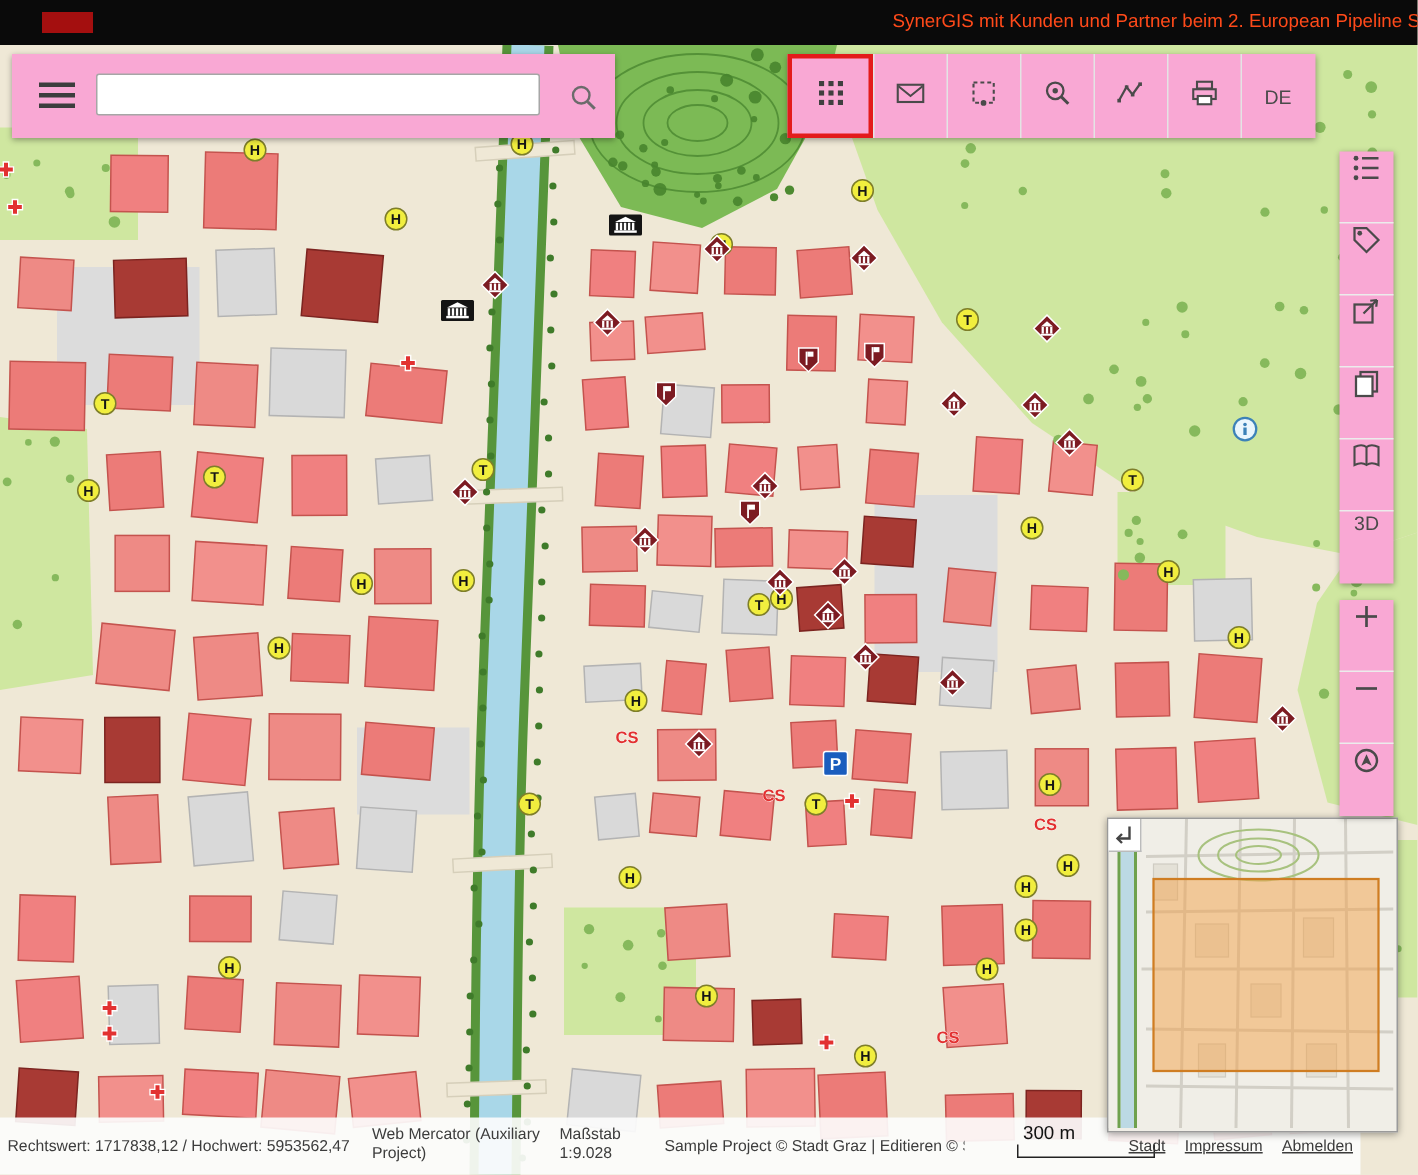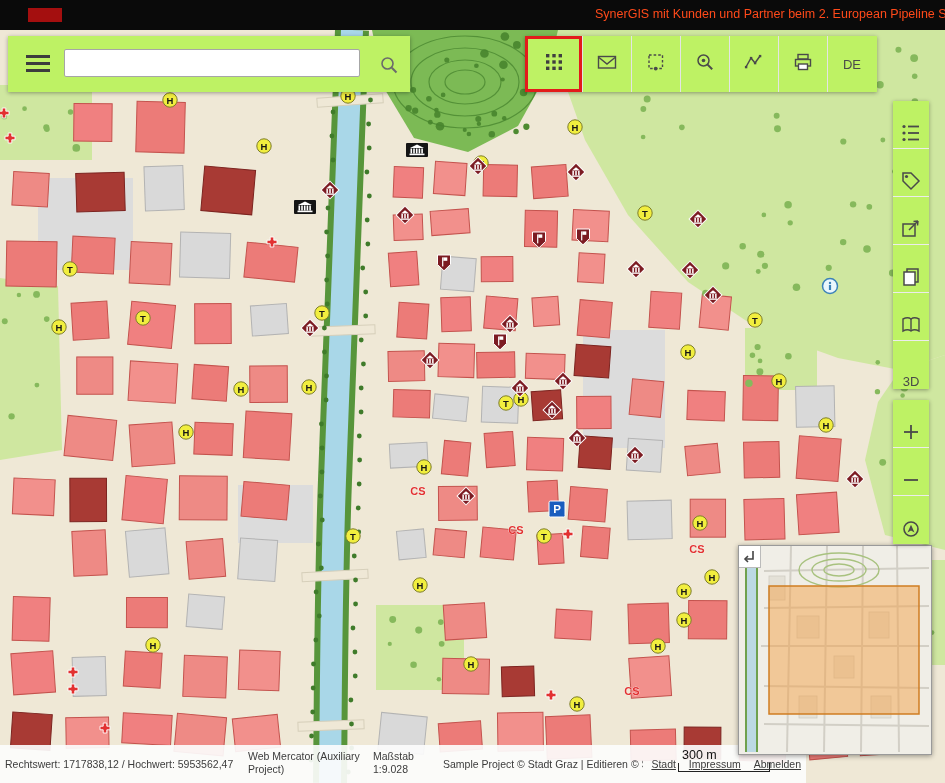--- a/index.html
+++ b/index.html
@@ -5,48 +5,48 @@
   html,body{margin:0;padding:0;}
   body{width:945px;height:783px;position:relative;overflow:hidden;
        font-family:"Liberation Sans",sans-serif;background:#efe8d6;}
   
   #ticker{position:absolute;left:0;top:0;width:945px;height:30px;background:#0a0a0a;z-index:30;overflow:hidden;}
   #ticker .badge{position:absolute;left:28px;top:8px;width:34px;height:14px;background:#a40f0f;}
   #ticker .ticker-text{position:absolute;left:595px;top:7px;color:#ff4a1a;font-size:12.5px;white-space:nowrap;}
   
   #map-svg{position:absolute;left:0;top:30px;z-index:1;}
   
-  .panel{position:absolute;background:#bef264;box-shadow:0 1px 4px rgba(0,0,0,.35);z-index:20;}
+  .panel{position:absolute;background:#f9a8d4;box-shadow:0 1px 4px rgba(0,0,0,.35);z-index:20;}
   #search-panel{left:8px;top:36px;width:402px;height:56px;}
   #menu-btn{position:absolute;left:16px;top:15px;width:28px;height:26px;cursor:pointer;}
   #menu-btn span{display:block;height:3px;background:#3d3d3d;margin:4px 2px;}
   #search-input{position:absolute;left:56px;top:13px;width:296px;height:28px;border:1px solid #a6a6a6;
       border-radius:2px;font-size:13px;padding:0 6px;box-sizing:border-box;outline:none;}
   #search-go{position:absolute;right:10px;top:18px;width:22px;height:22px;cursor:pointer;}
   #tools-panel{left:525px;top:36px;width:352px;height:56px;display:flex;}
   .tb-btn{width:49px;height:56px;display:flex;align-items:center;justify-content:center;
       border-left:1px solid #e4e4e4;cursor:pointer;box-sizing:border-box;}
   .tb-btn:first-child{width:57px;border-left:none;}
   #active-highlight{position:absolute;left:0;top:0;width:57px;height:56px;border:3px solid #e31b1b;
       box-sizing:border-box;pointer-events:none;}
   .lang{font-size:13px;color:#4a4a4a;}
   
   #side-panel-1{left:893px;top:101px;width:36px;}
   #side-panel-2{left:893px;top:400px;width:36px;}
-  .side-btn{width:36px;height:48px;display:flex;align-items:flex-end;justify-content:center;
+  .side-btn{width:36px;height:48px;display:flex;align-items:flex-start;justify-content:center;
       border-bottom:1px solid #ececec;cursor:pointer;box-sizing:border-box;}
   .side-btn:last-child{border-bottom:none;}
   .side-label{font-size:13px;color:#4a4a4a;}
   
   #inset{position:absolute;left:738px;top:545px;width:192px;height:208px;background:#f0eee7;
       border:1px solid #9a9a9a;box-shadow:0 1px 5px rgba(0,0,0,.4);z-index:18;}
   #inset-collapse{position:absolute;left:0;top:0;width:21px;height:21px;background:#fff;
       border-right:1px solid #bbb;border-bottom:1px solid #bbb;cursor:pointer;z-index:2;}
   
-  #statusbar{position:absolute;left:0;top:745px;width:806px;height:38px;background:rgba(252,252,252,.92);
+  #statusbar{position:absolute;left:0;top:745px;width:907px;height:38px;background:rgba(252,252,252,.92);
       z-index:10;font-size:10.5px;color:#3c3c3c;}
   #coords{position:absolute;left:5px;top:13px;}
   #proj{position:absolute;left:248px;top:5px;line-height:13px;}
   #scale{position:absolute;left:373px;top:5px;line-height:13px;}
   #attrib{position:absolute;left:443px;top:13px;width:200px;white-space:nowrap;overflow:hidden;}
   #scalebar{position:absolute;left:678px;top:3px;}
   #scalebar .lbl{font-size:12.5px;color:#111;margin-left:4px;}
   #scalebar .bar{width:90px;height:8px;border:1.5px solid #222;border-top:none;margin-top:1px;}
   #footer-links{position:absolute;right:5px;top:13px;}
   .footer-link{text-decoration:underline;color:#3b3b3b;margin-left:10px;font-size:10.5px;cursor:pointer;}

